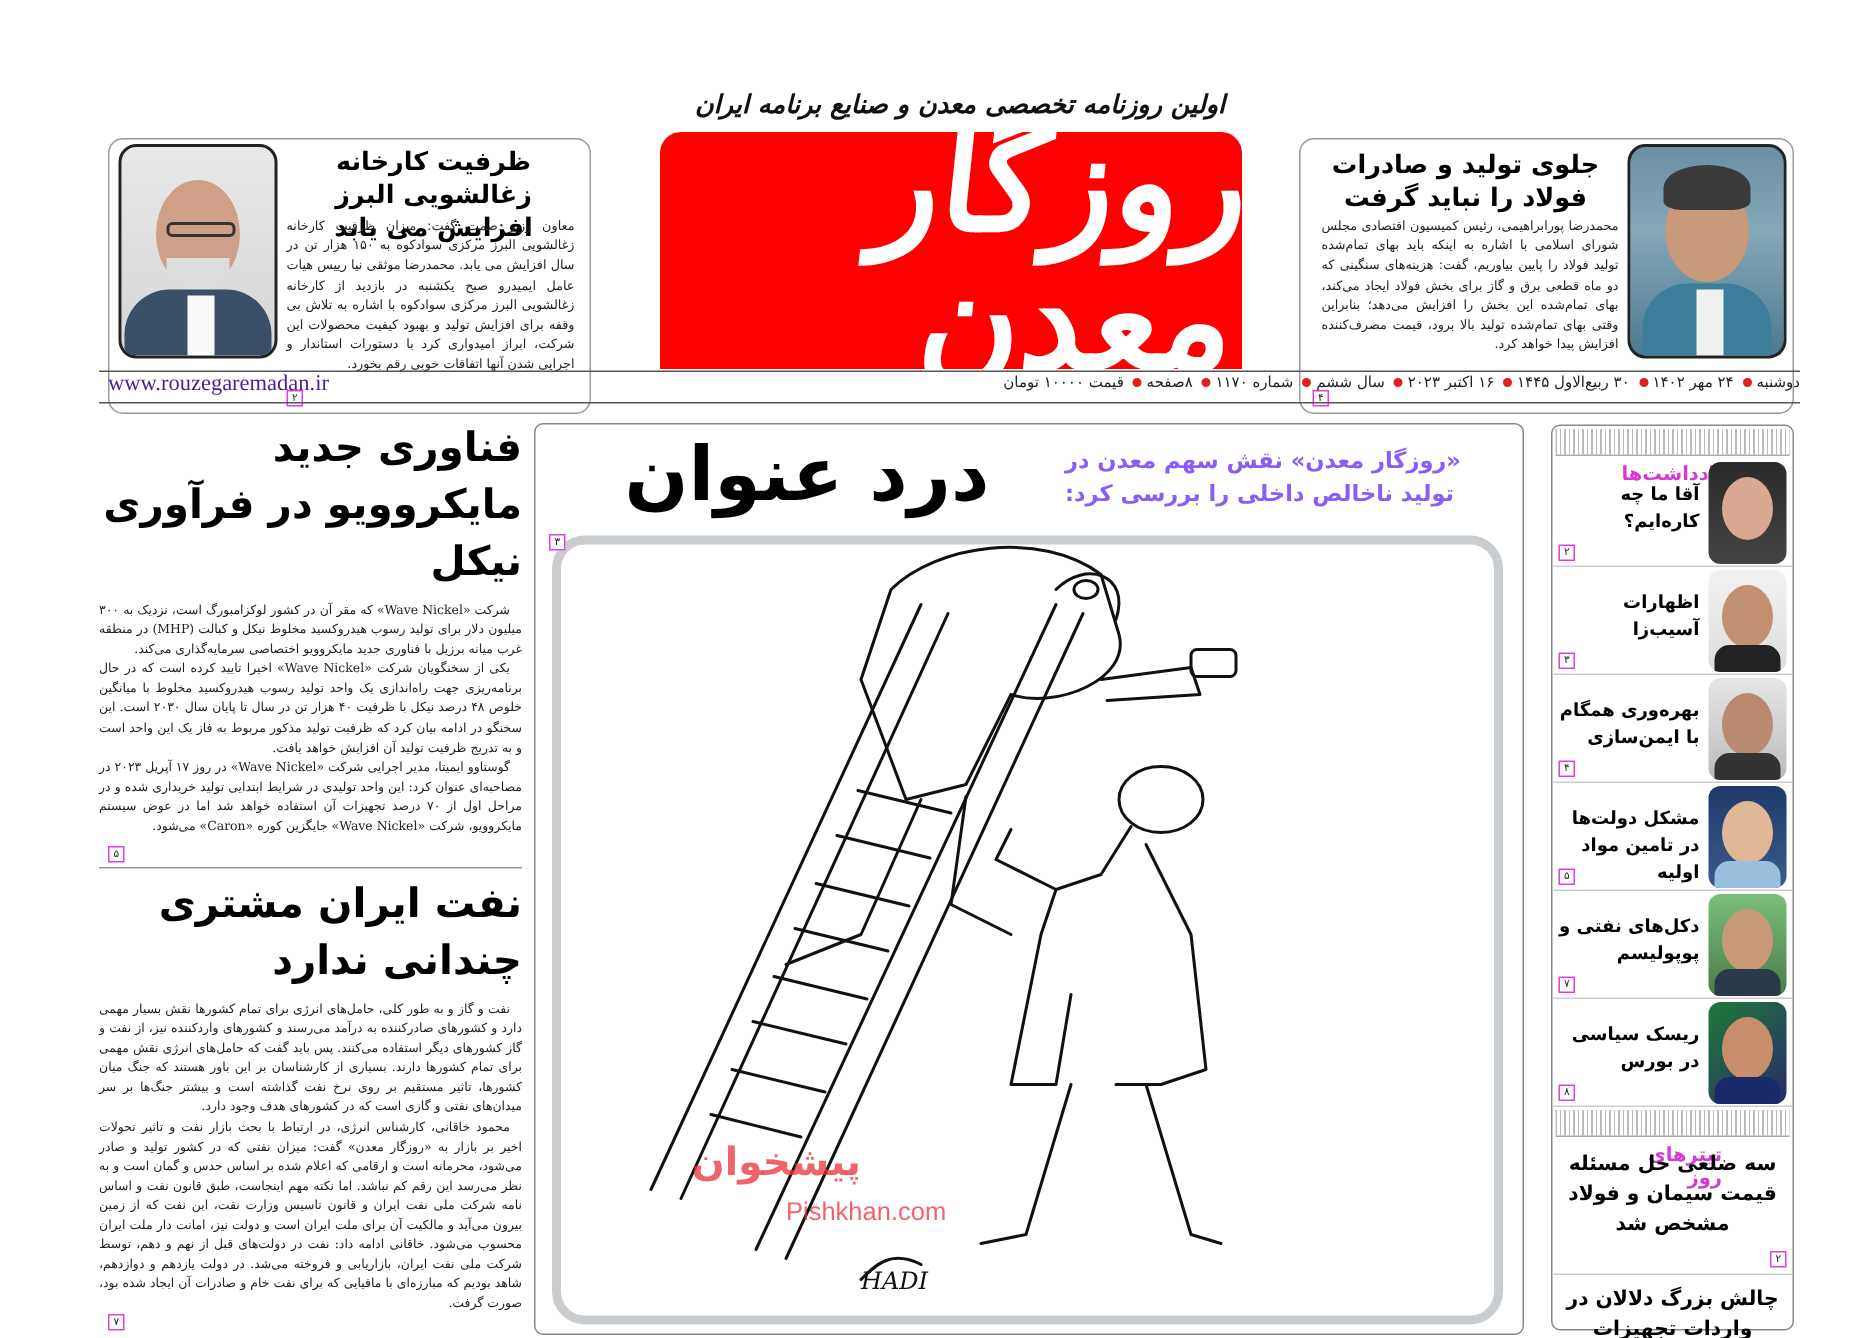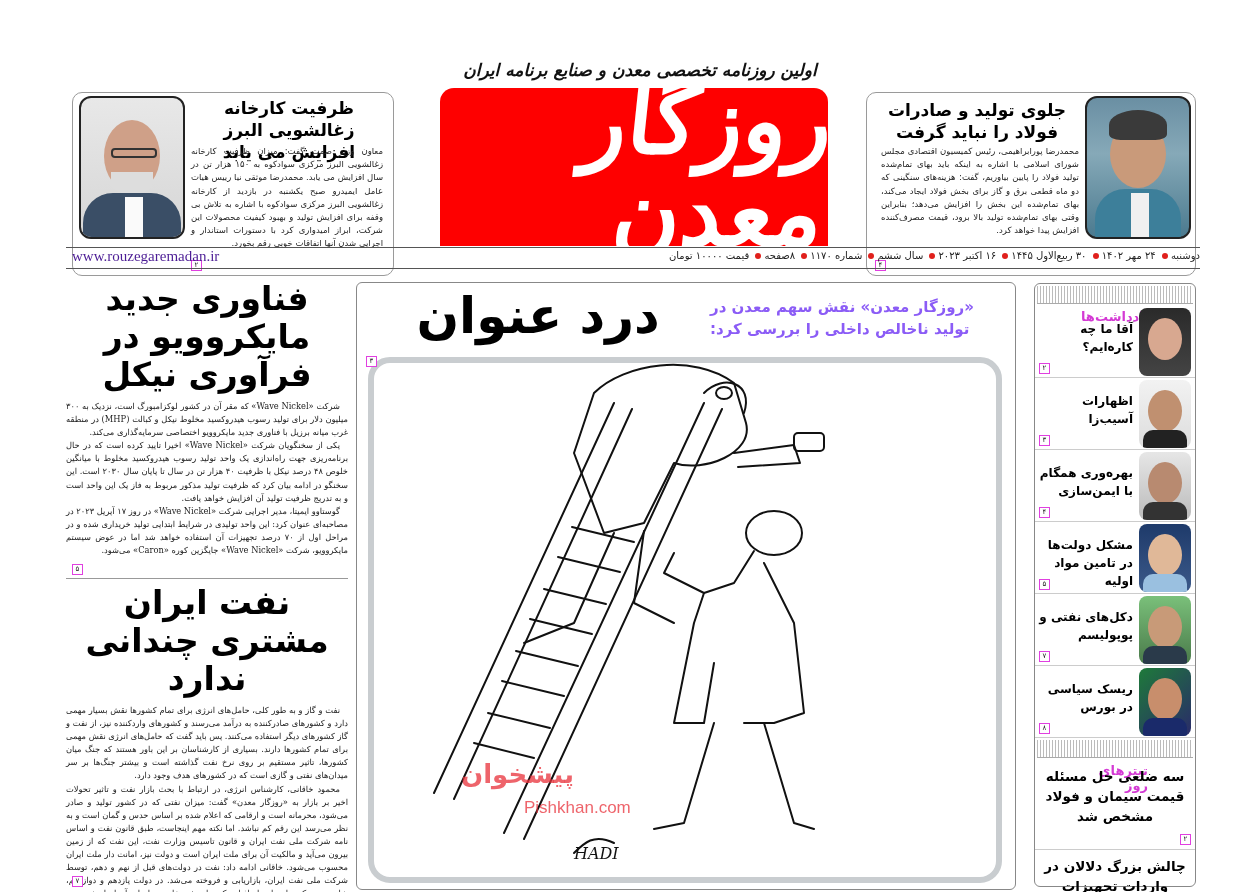--- a/index.html
+++ b/index.html
@@ -23,21 +23,21 @@
   .pagenum { display: inline-block; width: 11px; height: 11px; border: 1px solid #e040e0; font-size: 7px; line-height: 9px; text-align: center; color: #222; background:#fff; }
 
   
   .rule { height: 1px; background: #555; }
   .datestrip { top: 250px; right: 50px; font-size: 10px; font-weight: normal; color: #222; white-space: nowrap; text-align: right; }
   .datestrip .dot { display: inline-block; width: 6px; height: 6px; border-radius: 50%; background: #e0201c; margin: 0 3px; vertical-align: middle; }
   .site { left: 72px; top: 248px; font-family: "Liberation Serif", serif; font-size: 15px; direction: ltr; color: #4c1d95; }
 
   
   .leftcol { left: 66px; width: 282px; }
-  .big-head { font-weight: bold; font-size: 33px; line-height: 38px; text-align: center; color: #000; }
+  .big-head { font-weight: bold; font-size: 27px; line-height: 38px; color: #000; }
   .col-body { font-family: "DejaVu Serif", serif; font-size: 8.3px; line-height: 13.1px; text-align: justify; color: #222; text-indent: 8px; }
 
   
   .center-frame { left: 356px; top: 282px; width: 660px; height: 608px; border: 1.2px solid #888; border-radius: 6px; }
   .cartoon-frame { left: 368px; top: 357px; width: 634px; height: 526px; border: 6px solid #c9cdd0; border-radius: 22px; background: #fff; }
   .center-title { left: 368px; top: 288px; width: 340px; text-align: center; font-weight: bold; font-size: 50px; line-height: 56px; color: #000; }
   .center-sub { left: 710px; top: 296px; width: 290px; font-weight: bold; font-size: 15px; line-height: 22px; text-align: left; color: #8b5cf6; }
 
   
   .sidebar { left: 1034px; top: 283px; width: 162px; height: 604px; border: 1px solid #888; border-radius: 6px; background:#fff; }

